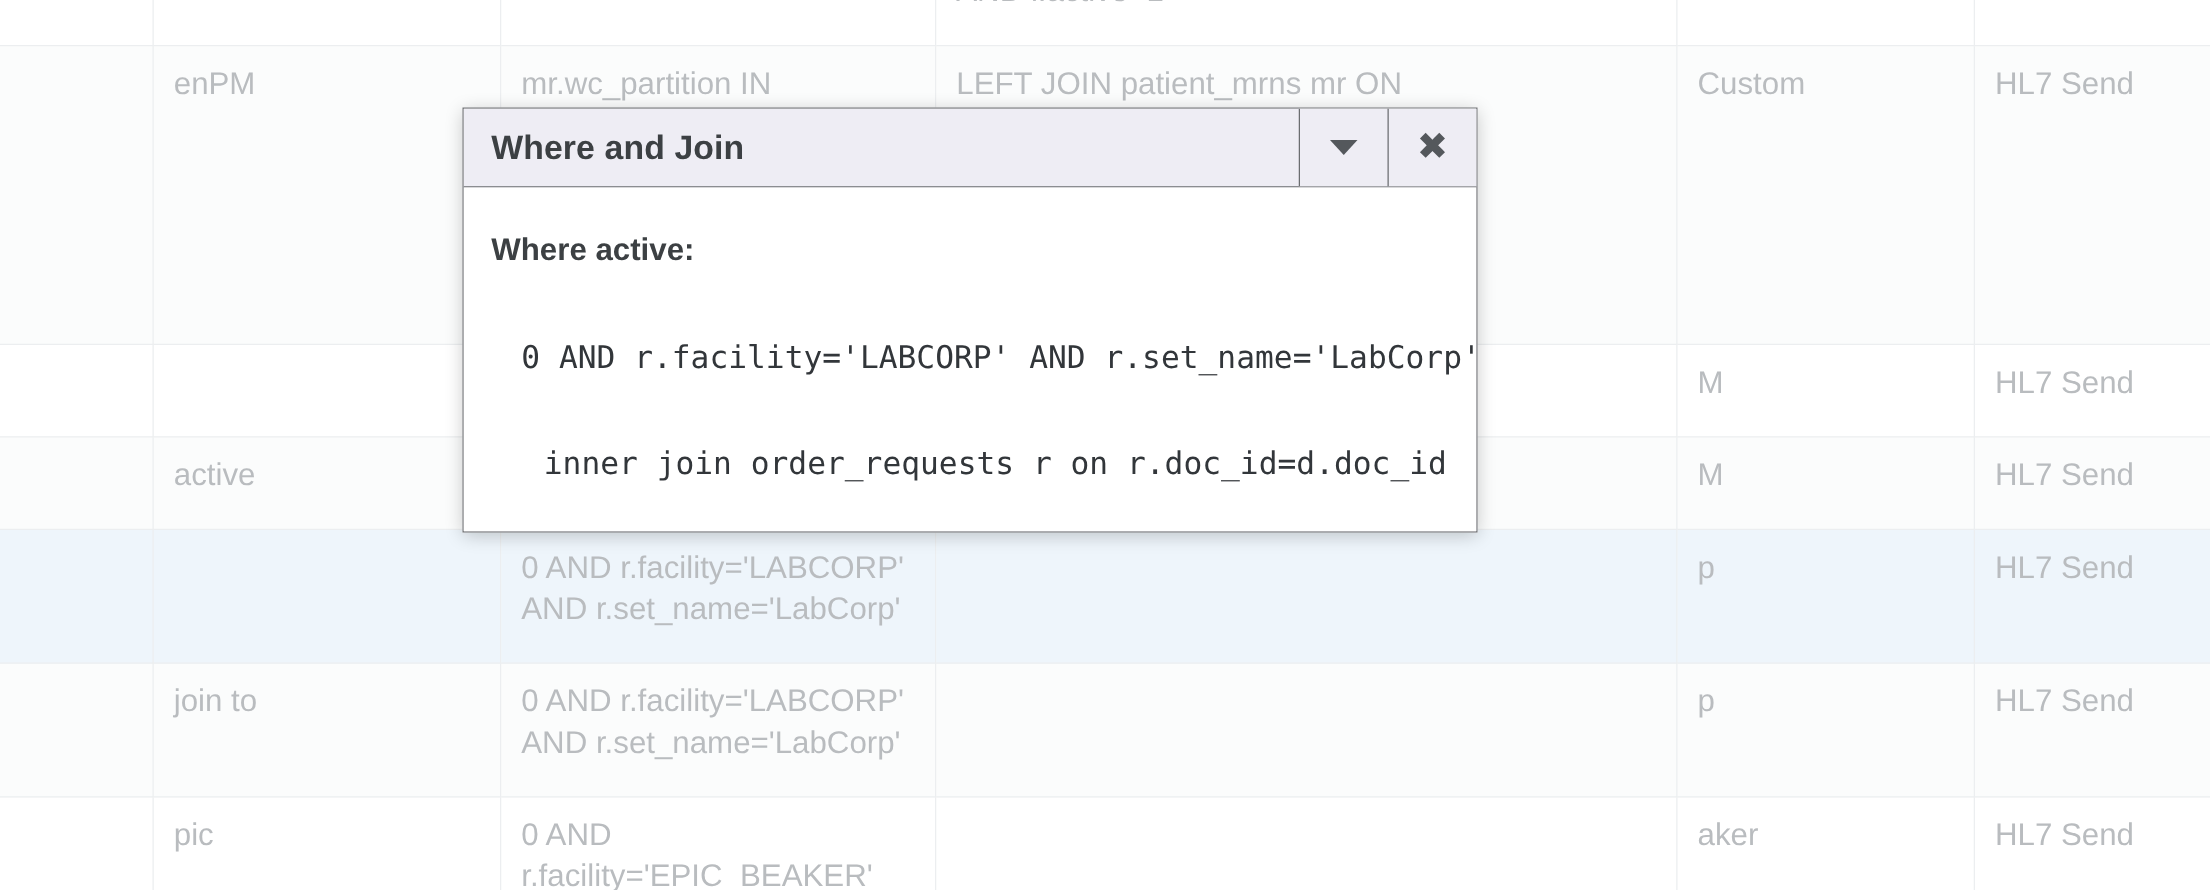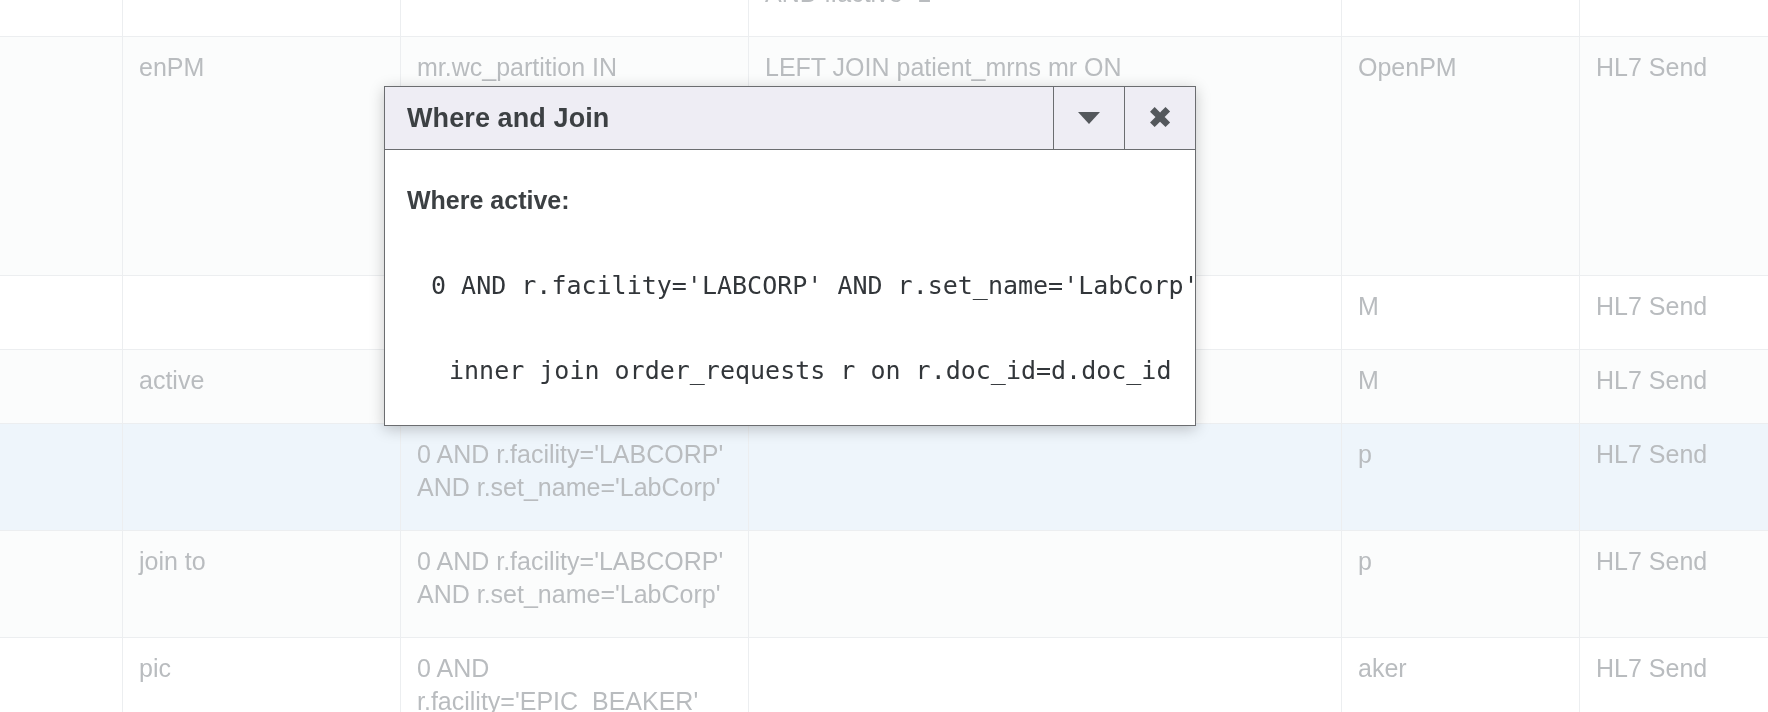--- a/index.html
+++ b/index.html
@@ -48,21 +48,21 @@
   .c0 { width: 90px; }
   .c1 { width: 245px; }
   .c2 { width: 315px; }
   .c3 { width: 560px; }
   .c4 { width: 205px; }
   .c5 { width: 210px; }
 
   
   #modal {
     position: absolute;
-    left: 384px;
+    left: 370px;
     top: 86px;
     width: 810px;
     background: #ffffff;
     border: 1px solid #6b6d70;
     box-shadow: 0 3px 14px rgba(0,0,0,0.22);
   }
   .modal-header {
     display: flex;
     align-items: stretch;
     background: #eeedf4;
@@ -138,21 +138,21 @@
         <td class="c4"></td>
         <td class="c5"></td>
 
       </tr>
 
       <tr class="alt">
         <td class="c0"></td>
         <td class="c1">enPM</td>
         <td class="c2">mr.wc_partition IN ('[PARTITION]') AND e.closed=1 AND e.visit_type IN ('BILLING','VISIT','HISTEXAM')</td>
         <td class="c3">LEFT JOIN patient_mrns mr ON mr.pat_id=e.pat_id</td>
-        <td class="c4">OpenPM</td>
+        <td class="c4">Custom</td>
         <td class="c5">HL7 Send</td>
 
       </tr>
 
       <tr>
         <td class="c0"></td>
         <td class="c1"></td>
         <td class="c2">0 AND p.revised_by&gt;0</td>
         <td class="c3"></td>
         <td class="c4">M</td>

